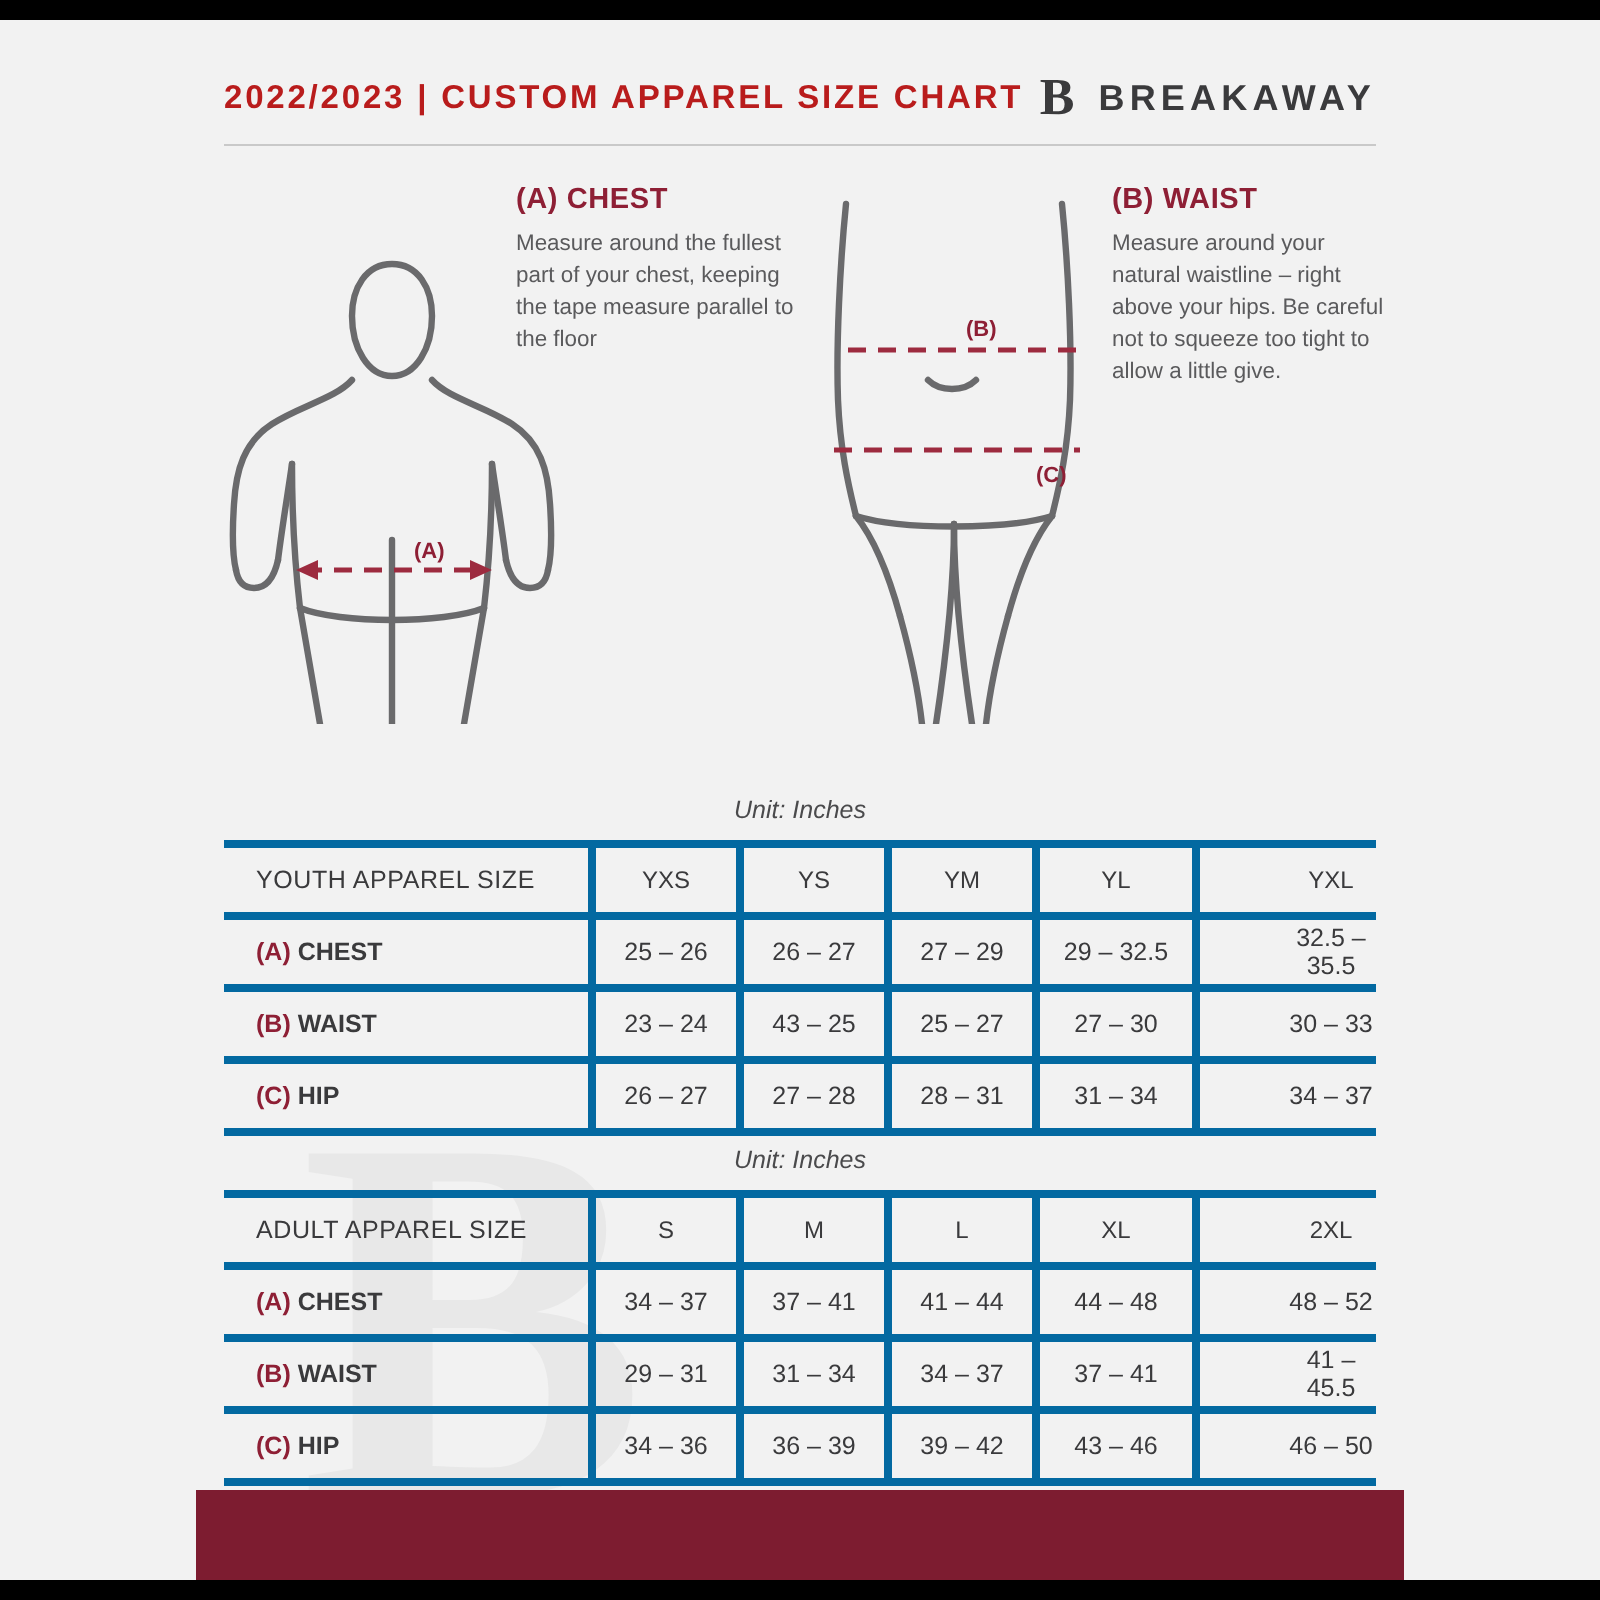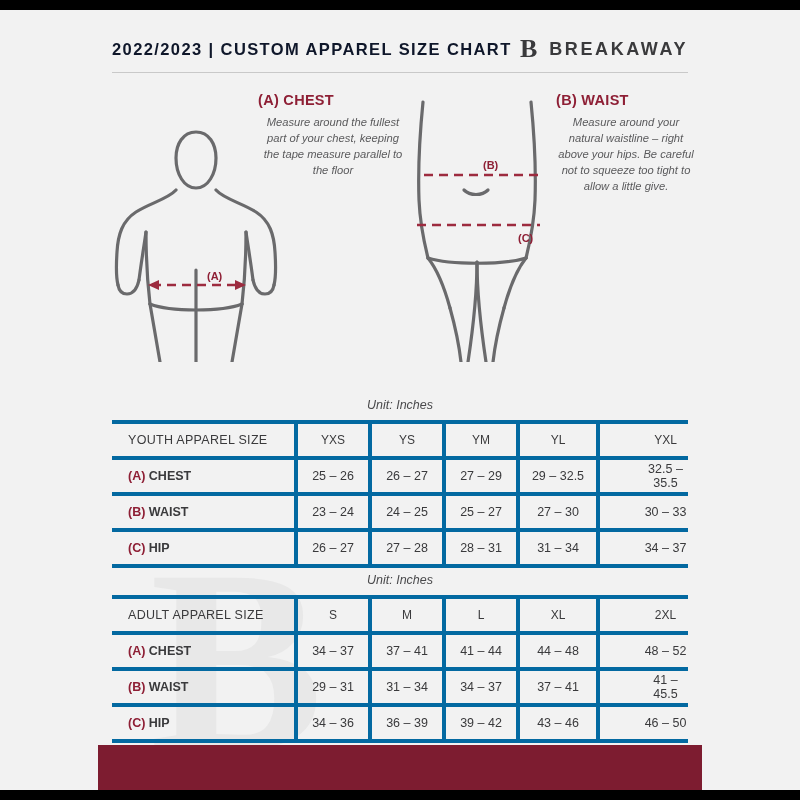--- a/index.html
+++ b/index.html
@@ -55,21 +55,21 @@
     width: 800px;
     height: 62px;
   }
   .header-title {
     position: absolute;
     left: 112px;
     top: 30px;
     font-size: 16.5px;
     font-weight: bold;
     letter-spacing: 1.4px;
-    color: #0f172a;
+    color: #b91c1c;
   }
   .brand {
     position: absolute;
     right: 112px;
     top: 26px;
     display: flex;
     align-items: center;
     gap: 12px;
   }
   .brand-mark {
@@ -107,24 +107,22 @@
   }
   .callout-title {
     font-size: 14.5px;
     font-weight: bold;
     color: #8e1f35;
     letter-spacing: 0.3px;
     margin-bottom: 7px;
   }
   .callout-body {
     font-size: 11.2px;
-    font-style: italic;
     color: #5a5a5c;
     line-height: 1.42;
-    text-align: center;
   }
   .callout-chest { left: 258px; top: 20px; width: 150px; }
   .callout-waist { left: 556px; top: 20px; width: 140px; }
   .callout-hips  { left: 556px; top: 156px; width: 145px; }
 
   .measure-label {
     position: absolute;
     font-size: 11px;
     font-weight: bold;
     color: #8e1f35;
@@ -309,21 +307,21 @@
               <td class="rowhead"><span class="tag">(A)</span> <span class="rowlabel">CHEST</span></td>
               <td>25 – 26</td>
               <td>26 – 27</td>
               <td>27 – 29</td>
               <td>29 – 32.5</td>
               <td class="last">32.5 – 35.5</td>
             </tr>
             <tr>
               <td class="rowhead"><span class="tag">(B)</span> <span class="rowlabel">WAIST</span></td>
               <td>23 – 24</td>
-              <td>24 – 25</td>
+              <td>43 – 25</td>
               <td>25 – 27</td>
               <td>27 – 30</td>
               <td class="last">30 – 33</td>
             </tr>
             <tr>
               <td class="rowhead"><span class="tag">(C)</span> <span class="rowlabel">HIP</span></td>
               <td>26 – 27</td>
               <td>27 – 28</td>
               <td>28 – 31</td>
               <td>31 – 34</td>

